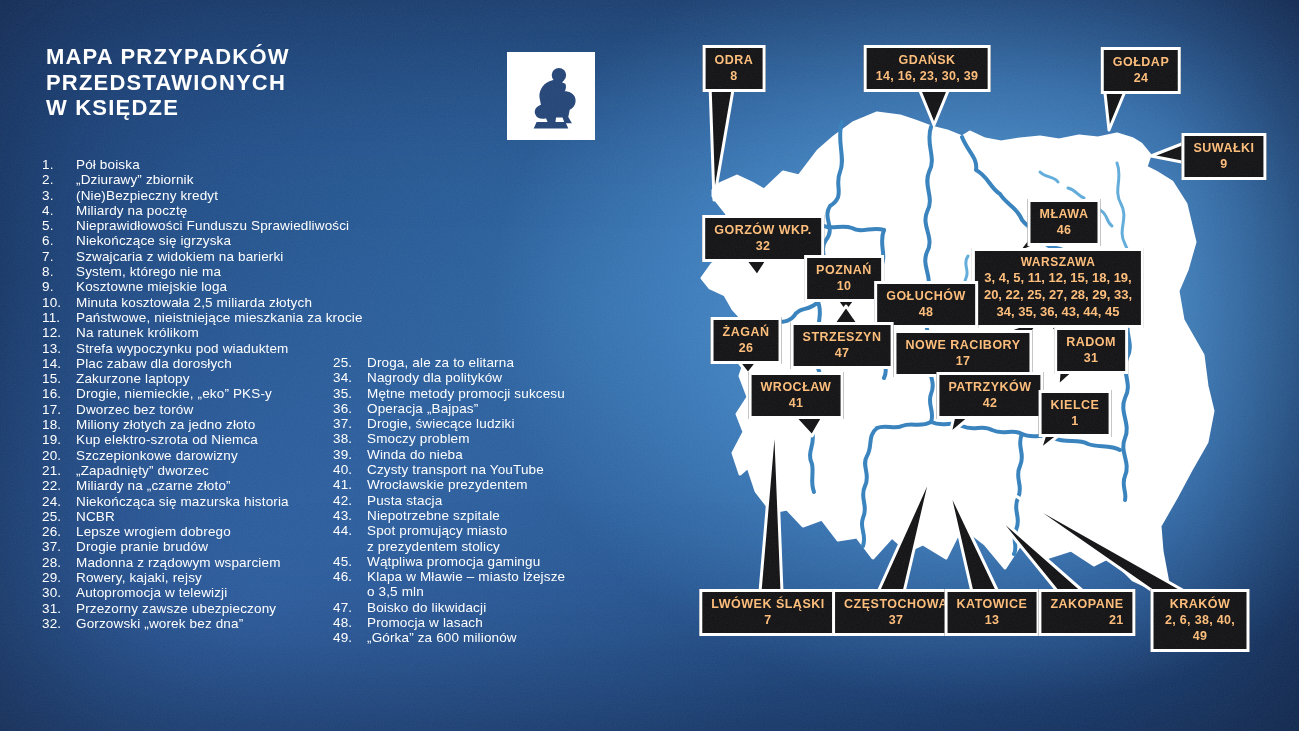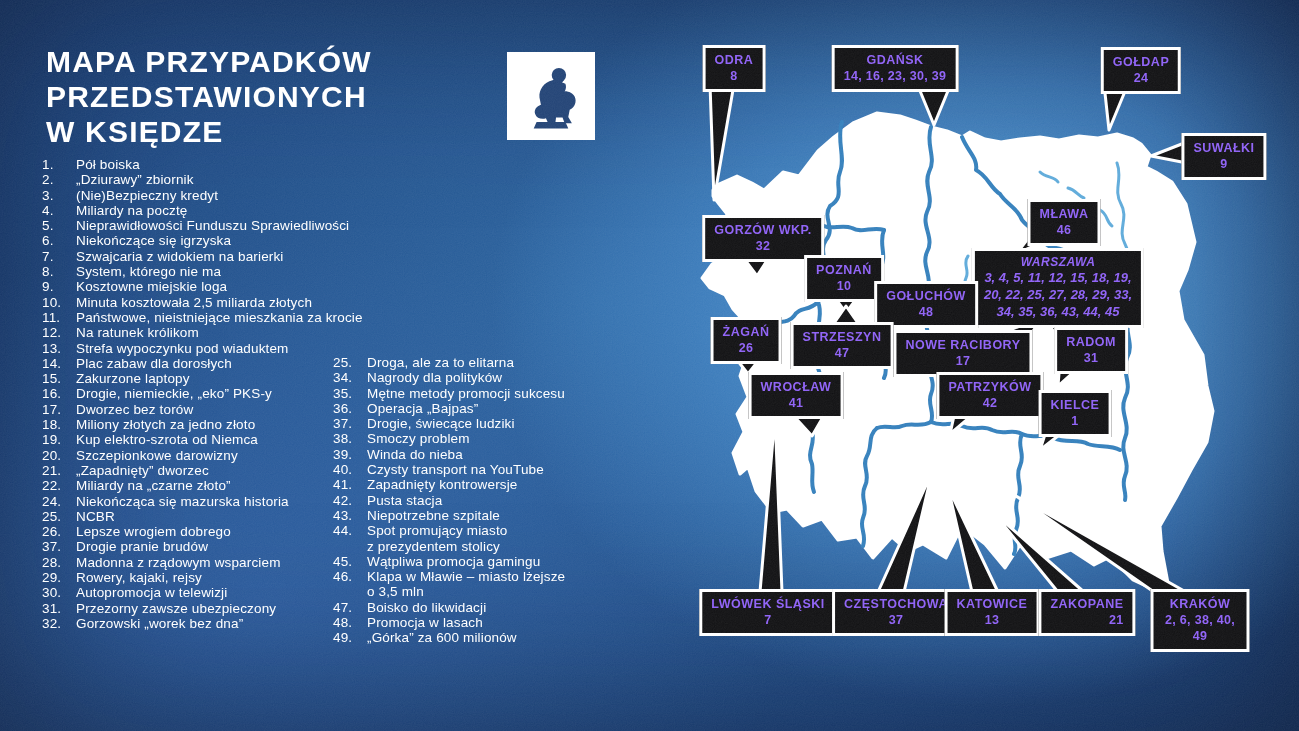--- a/index.html
+++ b/index.html
@@ -13,21 +13,21 @@
     font-family:"Liberation Sans","DejaVu Sans",sans-serif;color:var(--ink);
     background:
       radial-gradient(ellipse 620px 500px at 76% 42%, rgba(88,165,222,.95), rgba(62,132,198,.72) 46%, rgba(40,95,165,0) 80%),
       radial-gradient(ellipse 760px 520px at 20% 82%, rgba(52,108,184,.5), rgba(52,108,184,0) 70%),
       radial-gradient(ellipse 980px 760px at 46% 42%, #26619f, #16407c 62%, #0d2c5a 100%);
     box-shadow: inset 0 0 190px rgba(4,14,38,.6);
   }
   svg.noise{position:absolute;inset:0;width:100%;height:100%;opacity:.08;pointer-events:none;z-index:9;}
 
   
-  .title{position:absolute;left:46px;top:44px;margin:0;font-size:30px;line-height:1.17;
+  .title{position:absolute;left:46px;top:44px;margin:0;font-size:22px;line-height:1.17;
     font-weight:bold;letter-spacing:1.2px;}
   .title span{display:block;}
 
   
   .logo{position:absolute;left:507px;top:52px;width:88px;height:88px;background:#fff;
     display:flex;align-items:center;justify-content:center;}
   .logo svg{width:72px;height:72px;}
 
   
   .cases{position:absolute;list-style:none;margin:0;padding:0;}
@@ -40,24 +40,24 @@
   
   svg.map{position:absolute;left:0;top:0;width:1299px;height:731px;z-index:2;}
   .poland{fill:var(--map-white);stroke:var(--map-white);stroke-width:3;stroke-linejoin:round;}
   .vborder{fill:none;stroke:var(--border-blue);stroke-width:4;stroke-linecap:round;stroke-linejoin:round;}
   .river{fill:none;stroke:var(--river-blue);stroke-width:3;stroke-linecap:round;}
   .tail{fill:var(--label-bg);stroke:#fff;stroke-width:3;stroke-linejoin:round;}
 
   
   .labels{position:absolute;inset:0;z-index:3;pointer-events:none;}
   .map-label{position:absolute;transform:translateX(-50%);background:var(--label-bg);
-    border:3px solid #fff;color:#8b5cf6;text-align:center;padding:4px 9px 5px;
+    border:3px solid #fff;color:#fdba74;text-align:center;padding:4px 9px 5px;
     font-weight:bold;font-size:12.5px;line-height:1.28;letter-spacing:.5px;white-space:nowrap;}
   .map-label .nums{white-space:pre-line;letter-spacing:.3px;}
-  .map-label.multi{font-size:12px;font-style:italic;}
+  .map-label.multi{font-size:12px;}
   .map-label.multi .nums{font-size:13px;letter-spacing:0;}
 </style>
 </head>
 <body>
 
 <div class="stage">
 
   <h1 class="title">
     <span>MAPA PRZYPADKÓW</span>
     <span>PRZEDSTAWIONYCH</span>
@@ -229,21 +229,21 @@
       <li class="case">
       <span class="n">39.</span>
       <span class="t">Winda do nieba</span>
     </li>
       <li class="case">
       <span class="n">40.</span>
       <span class="t">Czysty transport na YouTube</span>
     </li>
       <li class="case">
       <span class="n">41.</span>
-      <span class="t">Zapadnięty kontrowersje</span>
+      <span class="t">Wrocławskie prezydentem</span>
     </li>
       <li class="case">
       <span class="n">42.</span>
       <span class="t">Pusta stacja</span>
     </li>
       <li class="case">
       <span class="n">43.</span>
       <span class="t">Niepotrzebne szpitale</span>
     </li>
       <li class="case">
@@ -320,21 +320,21 @@
         <polygon points="1058,592 1084,592 993,512" class="tail"></polygon>
         <polygon points="1154,592 1186,592 1016,496" class="tail"></polygon>
       </g>
   </svg>
 
   <div class="labels" id="labels">
       <div class="map-label" style="left: 734px; top: 45px;">
       <div class="city">ODRA</div>
       <div class="nums">8</div>
     </div>
-      <div class="map-label" style="left: 895px; top: 45px;">
+      <div class="map-label" style="left: 927px; top: 45px;">
       <div class="city">GDAŃSK</div>
       <div class="nums">14, 16, 23, 30, 39</div>
     </div>
       <div class="map-label" style="left: 1141px; top: 47px;">
       <div class="city">GOŁDAP</div>
       <div class="nums">24</div>
     </div>
       <div class="map-label" style="left: 1224px; top: 133px;">
       <div class="city">SUWAŁKI</div>
       <div class="nums">9</div>

